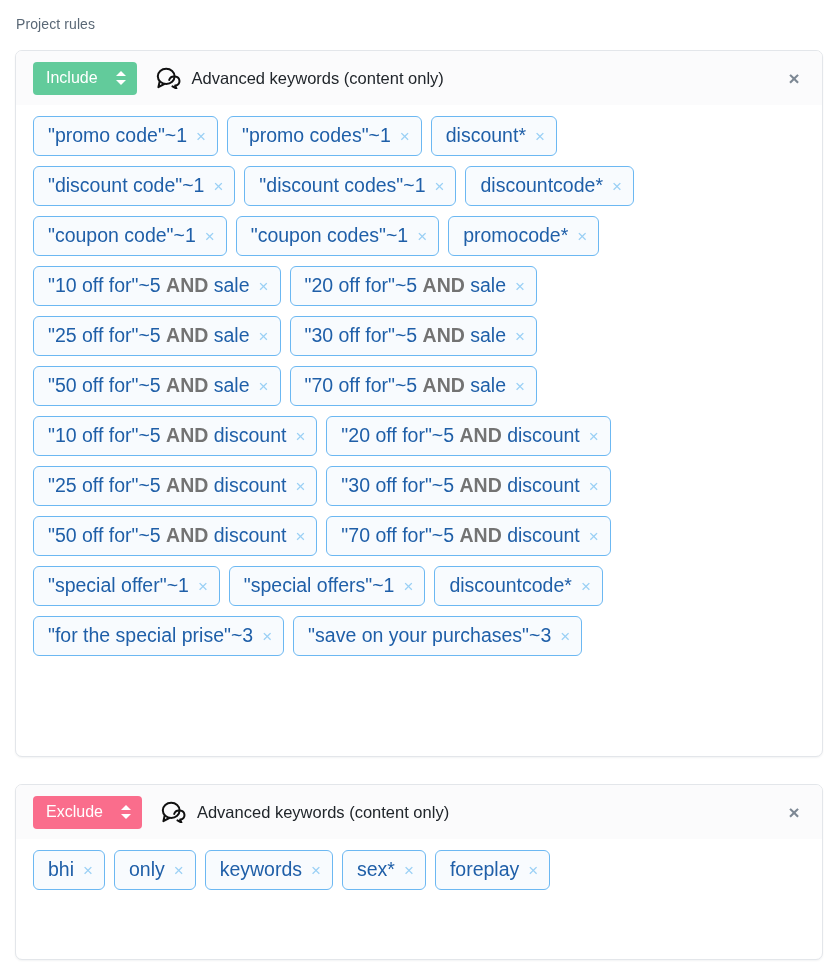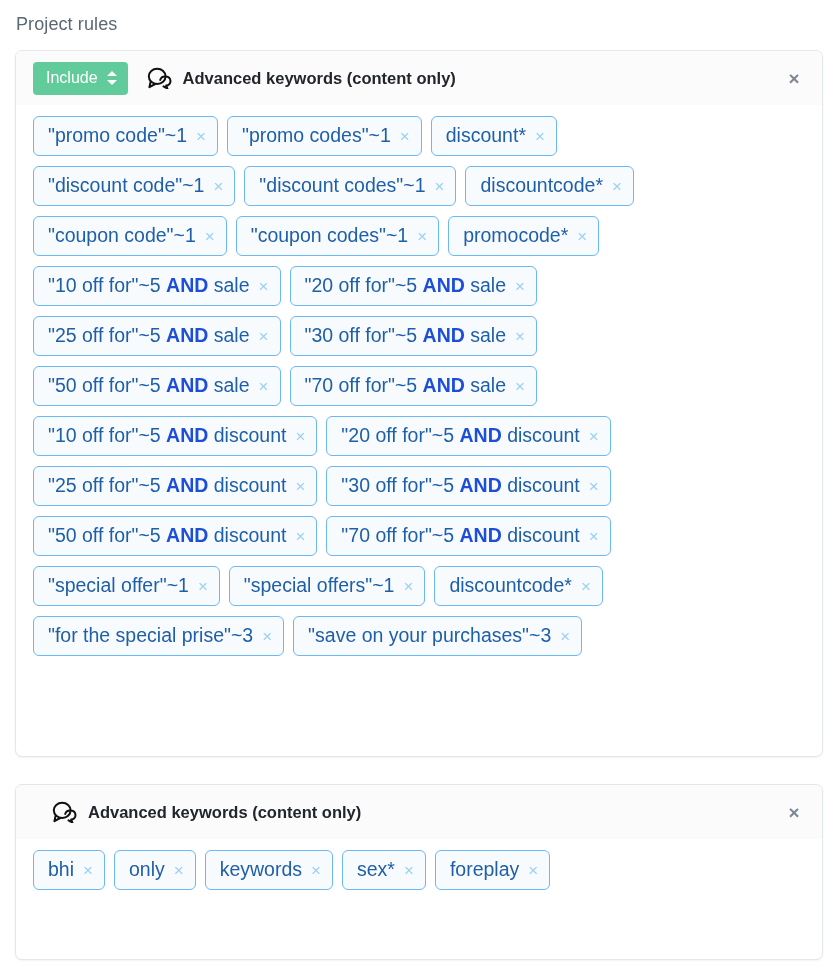--- a/index.html
+++ b/index.html
@@ -15,21 +15,21 @@
     position: relative;
     background: #ffffff;
     overflow: hidden;
   }
 
   
   .page-title {
     position: absolute;
     left: 16px;
     top: 14px;
-    font-size: 18px;
+    font-size: 14px;
     color: #5a6876;
     letter-spacing: 0.1px;
     line-height: 20px;
   }
 
   
   .rule-card {
     position: absolute;
     left: 15px;
     width: 808px;
@@ -47,21 +47,21 @@
     height: 54px;
     background: #fbfbfc;
     display: flex;
     align-items: center;
     padding: 0 14px 0 17px;
   }
 
   .mode-pill {
     display: inline-flex;
     align-items: center;
-    gap: 9px;
+    gap: 18px;
     height: 33px;
     padding: 0 11px 0 13px;
     border-radius: 4px;
     color: #ffffff;
     font-size: 16px;
     line-height: 1;
     border: none;
     cursor: pointer;
     white-space: nowrap;
   }
@@ -98,21 +98,20 @@
     flex: none;
     display: block;
   }
 
   .card-header-label {
     margin-left: 11px;
     font-size: 16.5px;
     color: #21262b;
     line-height: 20px;
     white-space: nowrap;
-    font-weight: bold;
   }
 
   .card-close {
     position: absolute;
     right: 16px;
     top: 50%;
     transform: translateY(-50%);
     width: 24px;
     height: 24px;
     border: none;
@@ -151,21 +150,21 @@
     border-radius: 6px;
     color: #1f5fa8;
     font-size: 19.5px;
     line-height: 1;
     white-space: nowrap;
     cursor: default;
   }
   .tag .tag-text { color: #1f5fa8; }
   .tag .tag-text b {
     font-weight: bold;
-    color: #1d4ed8;
+    color: #737373;
     text-align: right;
   }
   .tag .tag-remove {
     color: #9ad0f5;
     font-size: 17px;
     line-height: 1;
     cursor: pointer;
     flex: none;
     font-weight: normal;
   }
@@ -318,20 +317,24 @@
           <span class="tag">
             <span class="tag-text">"save on your purchases"~3</span>
             <span class="tag-remove">×</span>
           </span>
         </div>
       </div>
   </div>
 
   <div class="rule-card" id="card-exclude">
     <div class="card-header">
+      <button class="mode-pill exclude">
+        <span>Exclude</span>
+        <span class="caret"></span>
+      </button>
       <span class="comments-icon">
         <svg viewBox="0 0 25 22" width="25" height="22" aria-hidden="true">
           <ellipse cx="10.2" cy="9.3" rx="8.4" ry="7.6" fill="none" stroke="#111111" stroke-width="2"></ellipse>
           <path d="M3.6 14.6 L2.4 20.2 L8.2 17.0" fill="none" stroke="#111111" stroke-width="2" stroke-linejoin="round" stroke-linecap="round"></path>
           <path d="M13.2 13.0 a5.2 4.6 0 1 1 6.0 5.6 l1.2 3.0 l-3.9 -2.2" fill="none" stroke="#111111" stroke-width="2" stroke-linejoin="round" stroke-linecap="round"></path>
         </svg>
       </span>
       <span class="card-header-label">Advanced keywords (content only)</span>
       <button class="card-close">×</button>
     </div>

